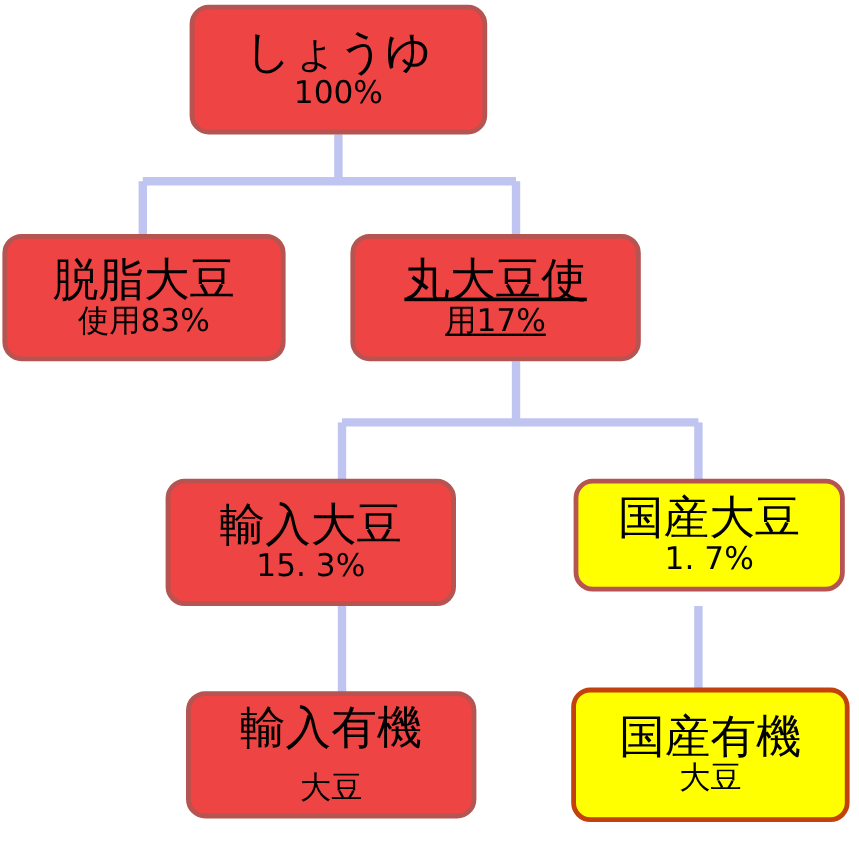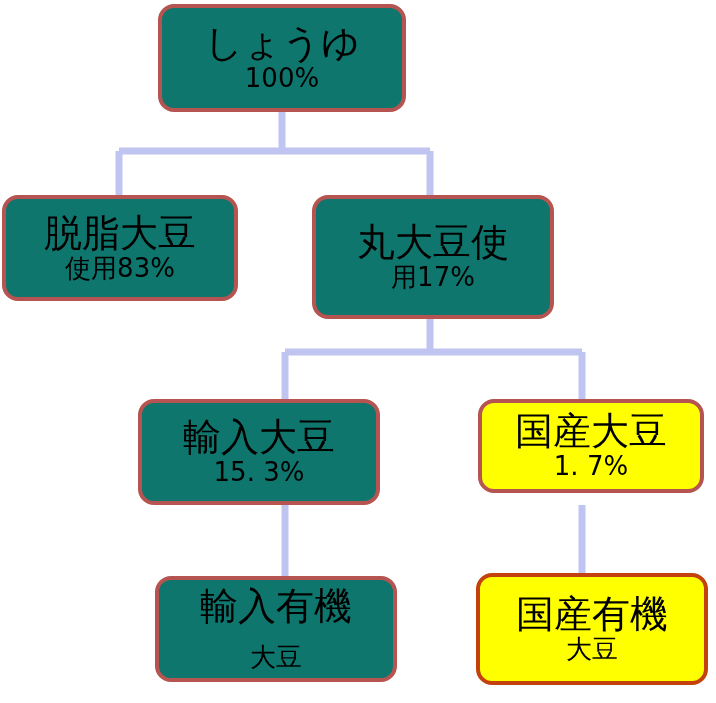--- a/index.html
+++ b/index.html
@@ -30,21 +30,21 @@
   }
   .node {
     position: absolute;
     z-index: 2;
     box-sizing: border-box;
     display: flex;
     flex-direction: column;
     align-items: center;
     justify-content: center;
     border-radius: 16px;
-    background: #0f766e;
+    background: #ef4444;
     border: 4px solid #b55450;
     line-height: 1.08;
     color: #000000;
     text-align: center;
   }
   .node .line1,
   .node .line2 {
     display: block;
     white-space: pre;
     font-weight: 400;
@@ -65,21 +65,21 @@
   }
 
   
   #node-shoyu {
     left: 158px;  top: 4px;   width: 248px; height: 108px;
   }
   #node-degreased {
     left: 2px;    top: 195px; width: 236px; height: 106px; text-align: center;
   }
   #node-whole {
-    left: 312px;  top: 195px; width: 242px; height: 124px;
+    left: 292px;  top: 195px; width: 242px; height: 106px; text-decoration: underline;
   }
   #node-imported-soy {
     left: 138px;  top: 399px; width: 242px; height: 106px;
   }
   #node-domestic-soy {
     left: 478px;  top: 399px; width: 226px; height: 94px;
   }
   #node-imported-organic {
     left: 155px;  top: 576px; width: 242px; height: 106px; gap: 16px;
   }

